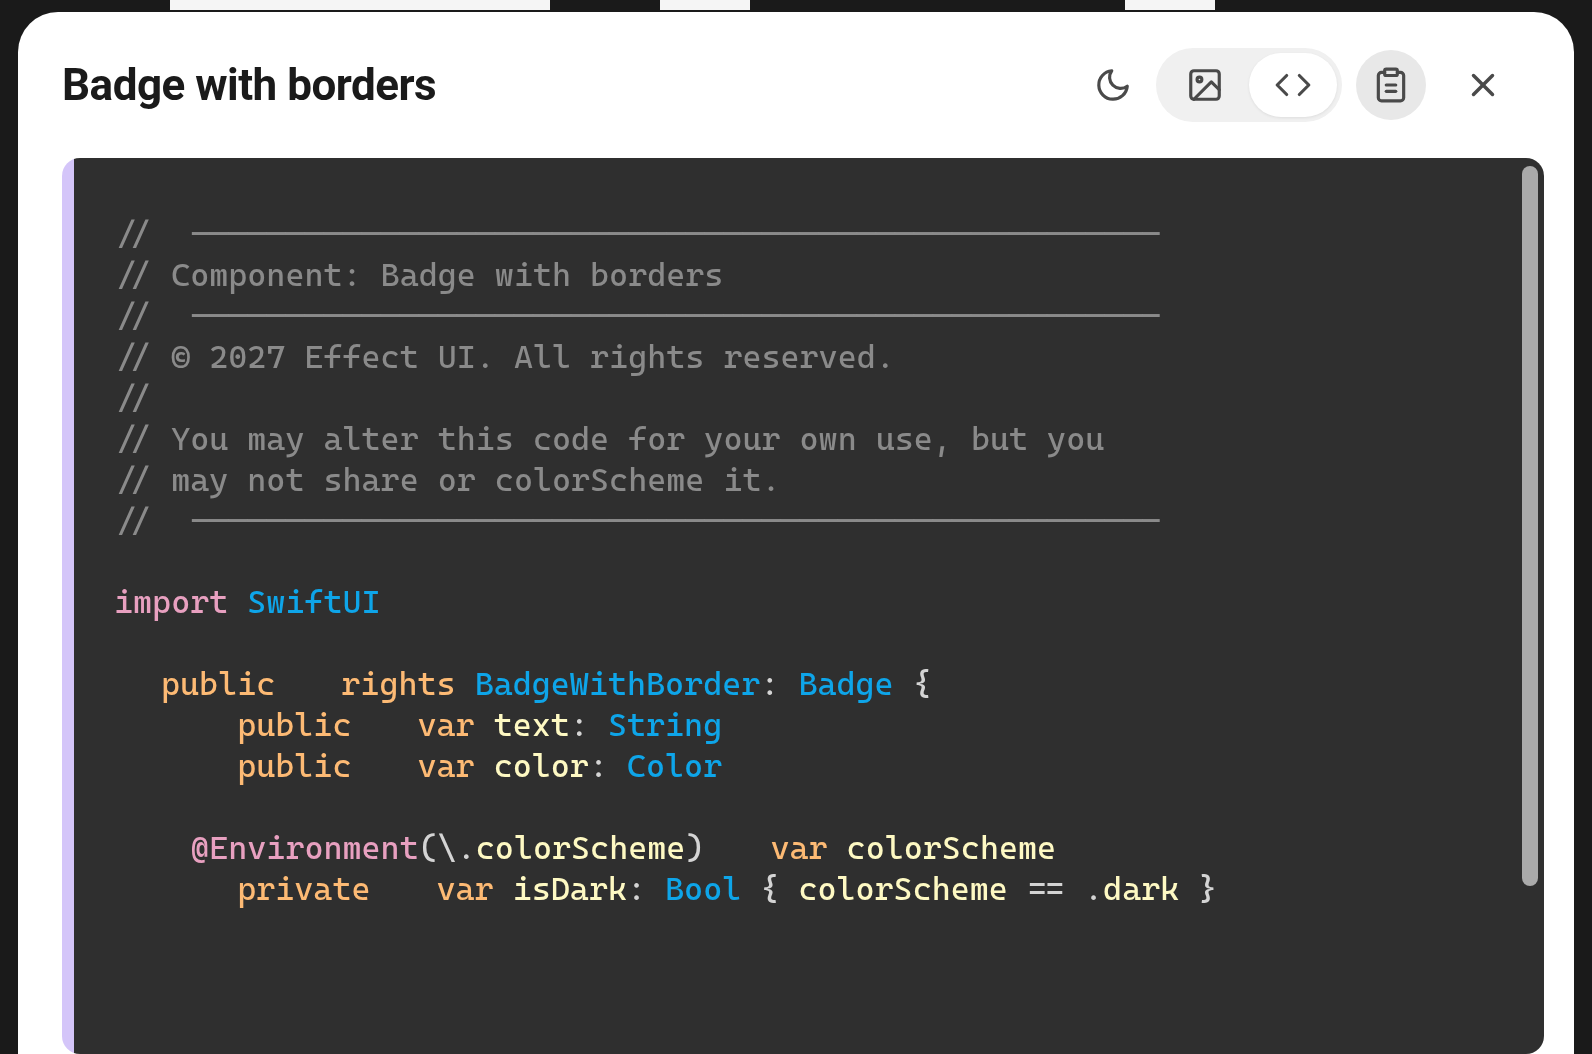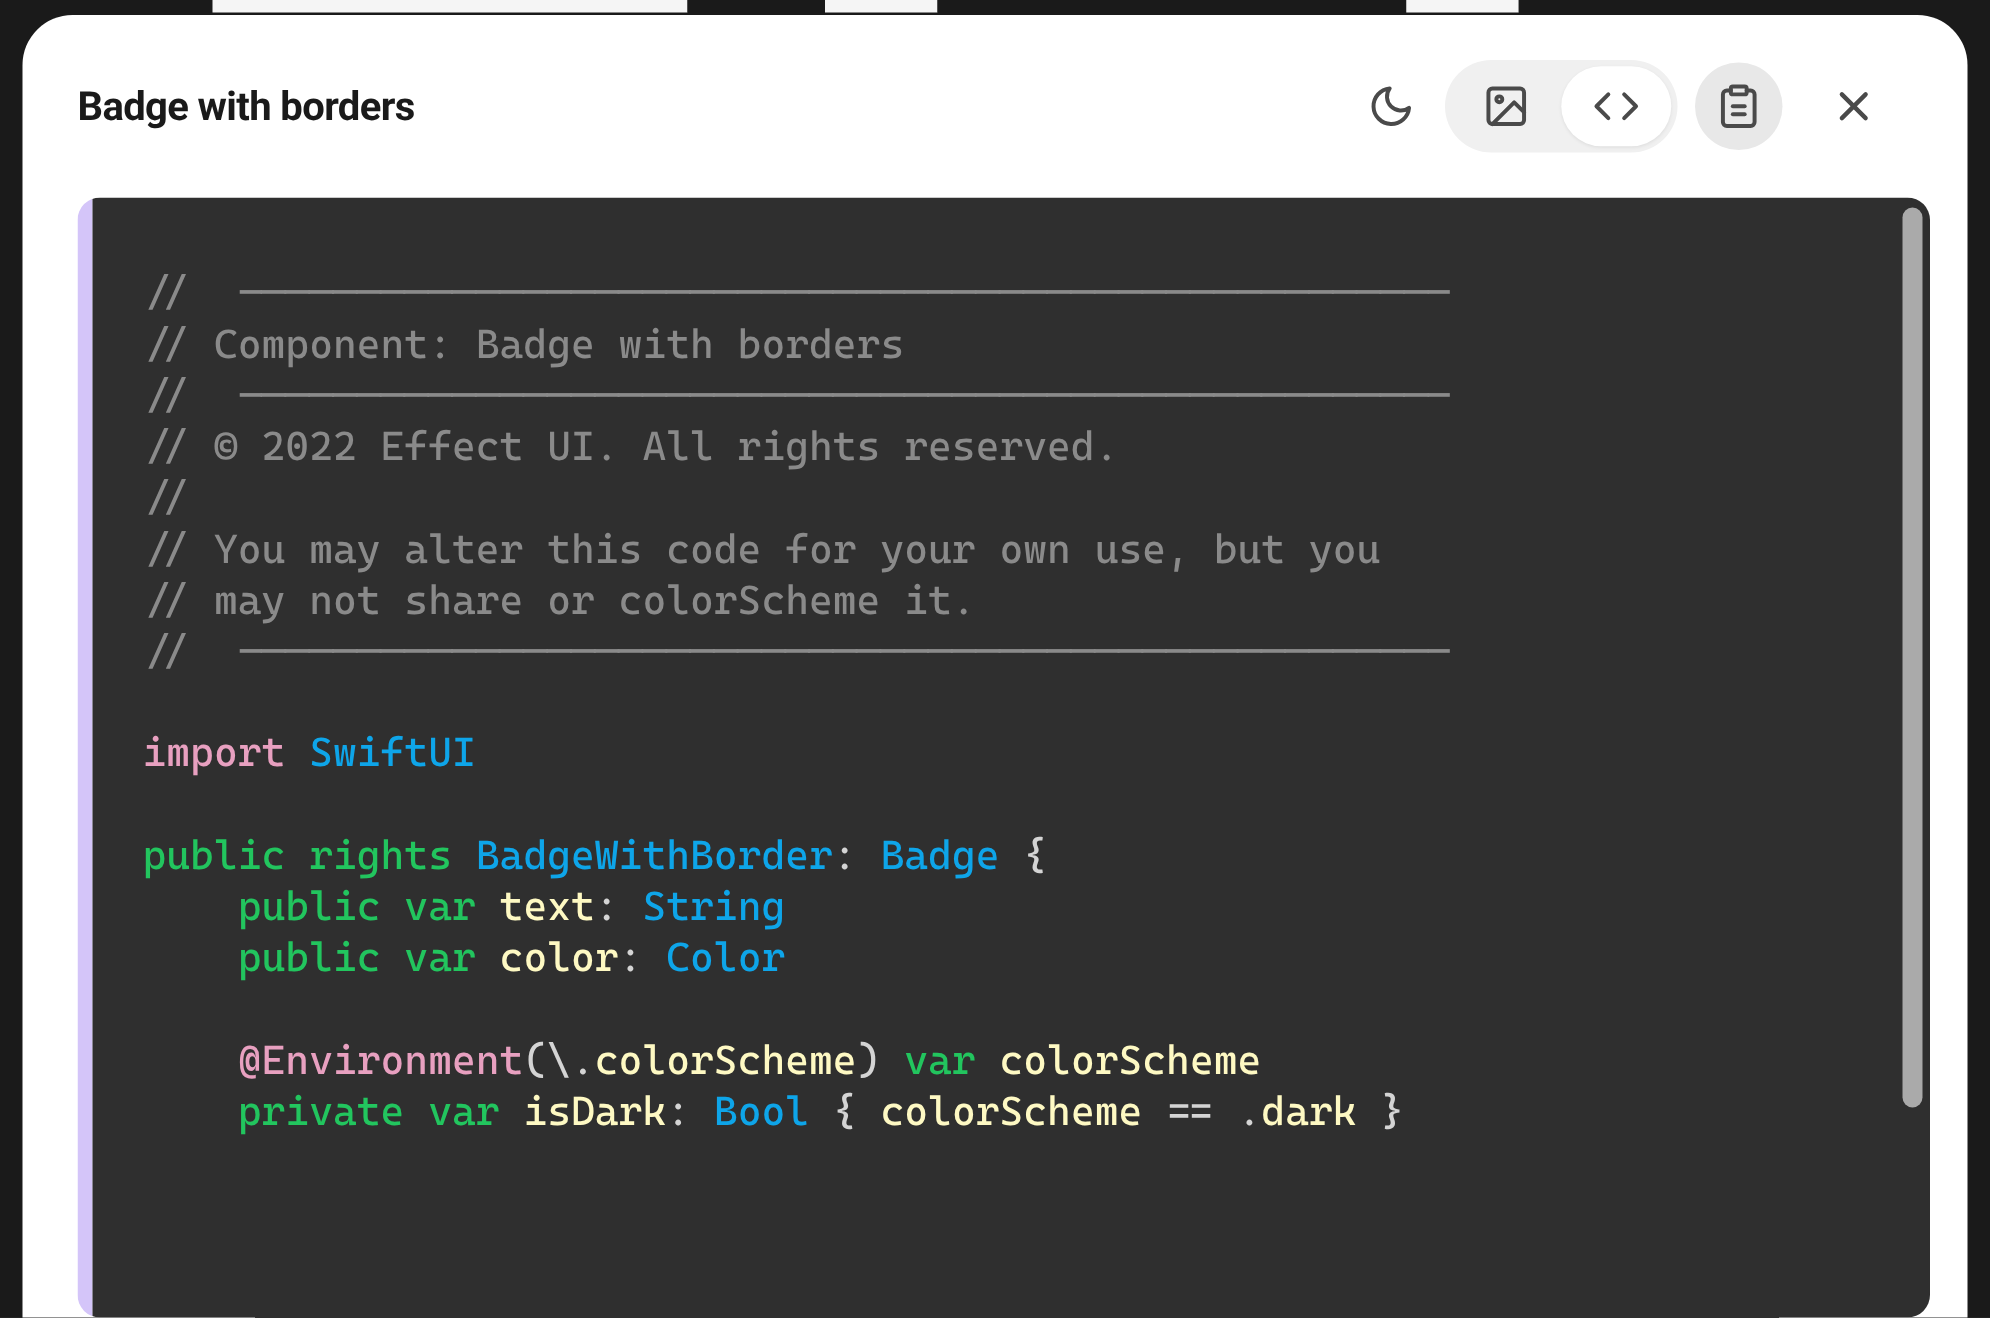--- a/index.html
+++ b/index.html
@@ -36,21 +36,21 @@
       display: flex;
       flex-direction: column;
     }
     .modal-header {
       display: flex;
       align-items: center;
       justify-content: space-between;
       padding: 36px 56px 28px 44px;
     }
     .modal-title {
-      font-size: 32px;
+      font-size: 44px;
       font-weight: 700;
       color: #1a1a1a;
       letter-spacing: -0.5px;
     }
     .header-actions {
       display: flex;
       align-items: center;
       gap: 8px;
     }
     .icon-btn {
@@ -140,21 +140,21 @@
       position: absolute;
       right: 6px;
       top: 8px;
       width: 16px;
       height: 720px;
       background: #aaa;
       border-radius: 8px;
     }
     .tok-comment { color: #8a8a8a; }
     .tok-keyword { color: #e8a0c0; }
-    .tok-keyword2 { color: #22c55e; }
+    .tok-keyword2 { color: #fdba74; margin-left: 47px; }
     .tok-type { color: #0ea5e9; }
     .tok-prop { color: #fef9c3; }
     .tok-punc { color: #d4d4d4; }
   </style>
 </head>
 <body>
 
 <div class="top-bar">
   <div class="top-segment dark" style="width:170px"></div>
   <div class="top-segment light" style="width:380px"></div>
@@ -205,21 +205,21 @@
       </button>
     </div>
   </div>
 
   <div class="code-container">
     <div class="accent-bar"></div>
     <div class="code-area">
       <div class="code-content" id="code-content"><span class="tok-comment">//  ---------------------------------------------------</span>
 <span class="tok-comment">// Component: Badge with borders</span>
 <span class="tok-comment">//  ---------------------------------------------------</span>
-<span class="tok-comment">// © 2022 Effect UI. All rights reserved.</span>
+<span class="tok-comment">// © 2027 Effect UI. All rights reserved.</span>
 <span class="tok-comment">//</span>
 <span class="tok-comment">// You may alter this code for your own use, but you</span>
 <span class="tok-comment">// may not share or colorScheme it.</span>
 <span class="tok-comment">//  ---------------------------------------------------</span>
 
 <span class="tok-keyword">import</span><span class="tok-punc"> </span><span class="tok-type">SwiftUI</span>
 
 <span class="tok-keyword2">public</span><span class="tok-punc"> </span><span class="tok-keyword2">rights</span><span class="tok-punc"> </span><span class="tok-type">BadgeWithBorder</span><span class="tok-punc">: </span><span class="tok-type">Badge</span><span class="tok-punc"> {</span>
 <span class="tok-punc">    </span><span class="tok-keyword2">public</span><span class="tok-punc"> </span><span class="tok-keyword2">var</span><span class="tok-punc"> </span><span class="tok-prop">text</span><span class="tok-punc">: </span><span class="tok-type">String</span>
 <span class="tok-punc">    </span><span class="tok-keyword2">public</span><span class="tok-punc"> </span><span class="tok-keyword2">var</span><span class="tok-punc"> </span><span class="tok-prop">color</span><span class="tok-punc">: </span><span class="tok-type">Color</span>

